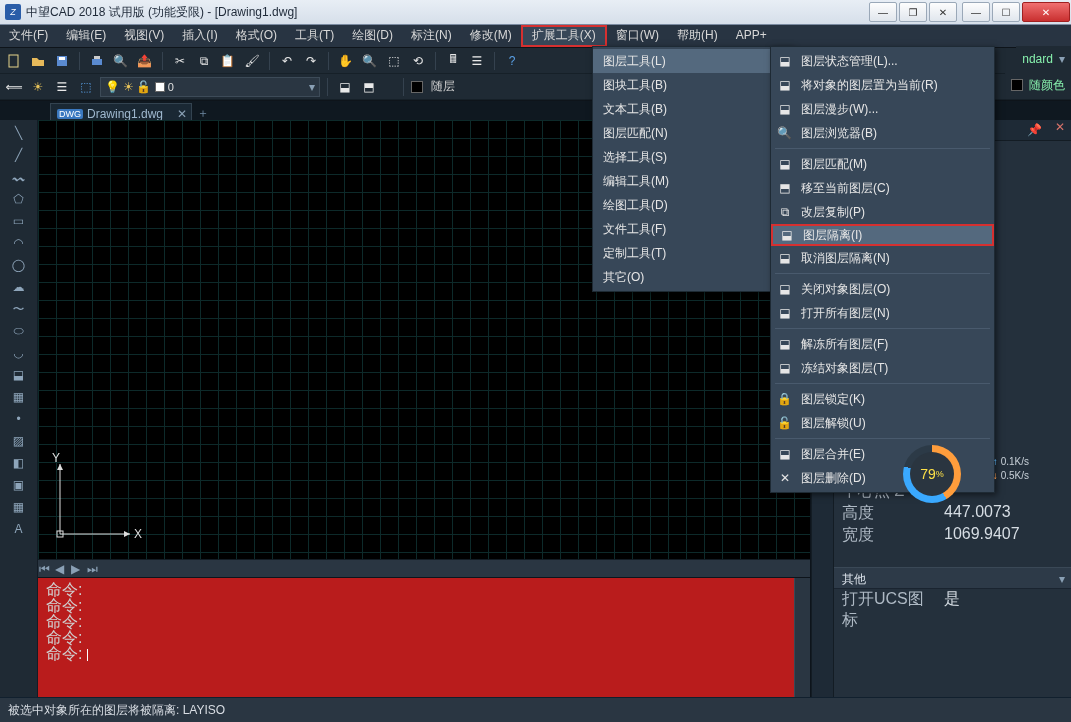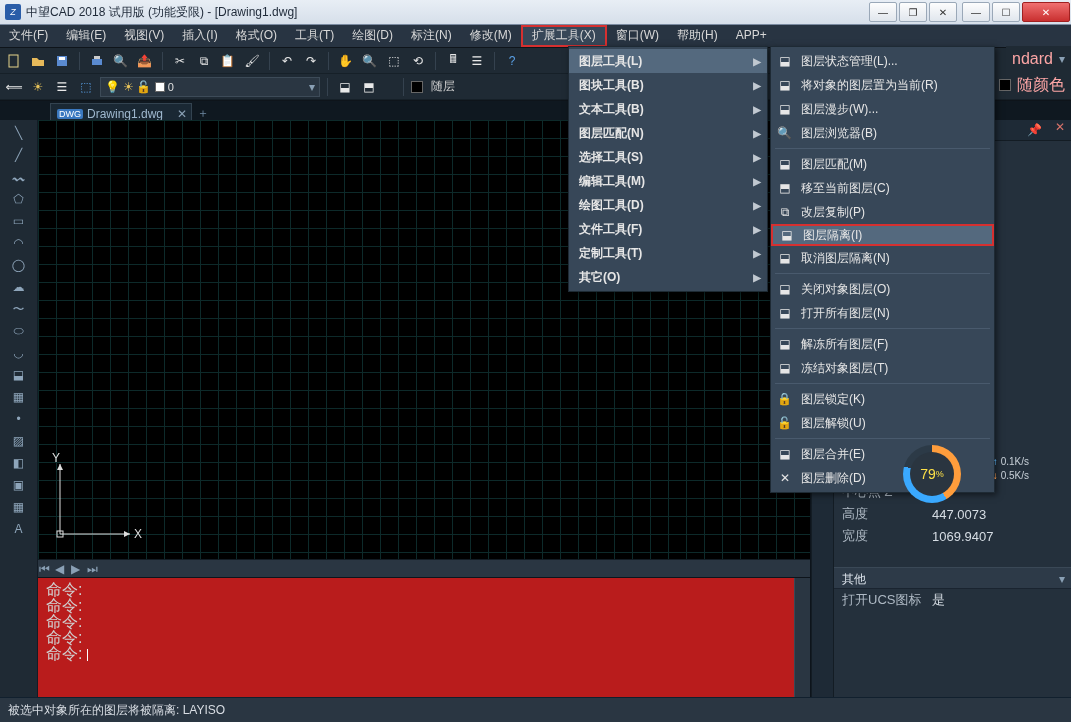--- a/index.html
+++ b/index.html
@@ -22,21 +22,21 @@
 
 
 .toolbars { background:#1f2a34; border-bottom:1px solid #0e141a;}
 .tb-row { height:26px; display:flex; align-items:center; padding:0 4px; gap:4px; border-bottom:1px solid #162028; }
 .tbtn { width:20px; height:20px; display:inline-flex; align-items:center; justify-content:center; border:1px solid transparent;}
 .tsep { width:1px; height:18px; background:#35424f; margin:0 3px;}
 .layerbox { display:flex; align-items:center; gap:3px; background:#2a3642; border:1px solid #3d4b58; height:20px; padding:0 4px; min-width:220px;}
 .layerbox .val { color:#e0e0e0; font-size:11px; }
 .rtbar { position:absolute; right:0; top:46px; height:26px; background:#1f2a34; display:flex;align-items:center; padding:0 6px; gap:6px; }
 .rtbar2 { position:absolute; right:0; top:72px; height:26px; background:#1f2a34; display:flex;align-items:center; padding:0 6px; gap:6px; }
-.combo-lbl{ color:#fca5a5; font-size:16px;}
+.combo-lbl{ color:#86efac; font-size:12px;}
 
 
 .doctab-row { height:22px; background:#0f1820; display:flex; align-items:flex-end; padding-left:50px;}
 .doctab { height:20px; background:#1a2834; border:1px solid #334350; border-bottom:none; padding:0 28px 0 6px; display:flex;align-items:center; gap:4px; color:#9fb8cf; font-size:12px; position:relative;}
 .doctab .xicon { position:absolute; right:4px; color:#8aa0b5; }
 .newtab { width:22px;height:20px; display:flex;align-items:center;justify-content:center;color:#6e8aa2;}
 
 
 .main { position:absolute; top:120px; left:0; right:0; bottom:25px; display:flex; }
 .tool-left { width:38px; background:#1f2a34; border-right:1px solid #131c25; display:flex; flex-direction:column; align-items:center; gap:4px; padding-top:4px;}
@@ -55,21 +55,21 @@
 .cmdarea .cursor { display:inline-block; width:1px;height:12px;background:#fff;vertical-align:middle;animation:blink 1s steps(1) infinite;}
 @keyframes blink{50%{opacity:0}}
 
 .rightpanel { width:260px; background:#24303c; border-left:1px solid #131c24; display:flex; flex-direction:column;}
 .rp-tabrow{ height:22px; display:flex; justify-content:flex-end; border-bottom:1px solid #131c24; background:#1e2a36;}
 .rp-tab{ width:28px; display:flex;align-items:center;justify-content:center;}
 .rp-close{ color:#d9736a; padding:0 6px;}
 .rp-body{ flex:1; overflow:hidden; padding-top:10px;}
 .rp-section-hdr{ background:#2d3a48; height:22px; line-height:22px; padding:0 8px; color:#dfe6ee; border-top:1px solid #3a4856; border-bottom:1px solid #1a2430; position:relative;}
 .rp-section-hdr .chv{position:absolute;right:6px;color:#8aa0b5;}
-.rp-row{ display:flex; height:22px; align-items:center; padding:0 8px; color:#aeb9c4; font-size:13px;}
+.rp-row{ display:flex; height:22px; padding:0 8px; color:#aeb9c4; font-size:16px;gap:12px;}
 .rp-row .lbl{ width:90px;}
 .rp-row .val{ flex:1; text-align:left; color:#d6dde4;}
 .rp-iconcol{ width:22px; background:#1e2a36; border-right:1px solid #131c24; }
 .rp-wrap{ display:flex; height:100%;}
 .rp-iconcol .ibtn{ height:26px; display:flex;align-items:center;justify-content:center;color:#7f96ab;}
 
 
 .status { position:absolute; left:0; right:0; bottom:0; height:25px; background:#2a3642; border-top:1px solid #11202e; color:#d8dde3; font-size:12px; line-height:25px; padding:0 8px;}
 
 
@@ -299,21 +299,21 @@
           </div>
       </div>
     </div>
   </div>
 </div>
 
 <div class="status">
   <span>被选中对象所在的图层将被隔离: LAYISO</span>
 </div>
 
-<div class="dropdown" style="left:568px; top:46px; width:200px;font-weight:bold;">
+<div class="dropdown" style="left:592px; top:46px; width:200px;">
   <div class="dmi hl">
       <span>图层工具(L)</span>
       <span class="arrow">▶</span>
     </div>
   <div class="dmi">
       <span>图块工具(B)</span>
       <span class="arrow">▶</span>
     </div>
   <div class="dmi">
       <span>文本工具(B)</span>

